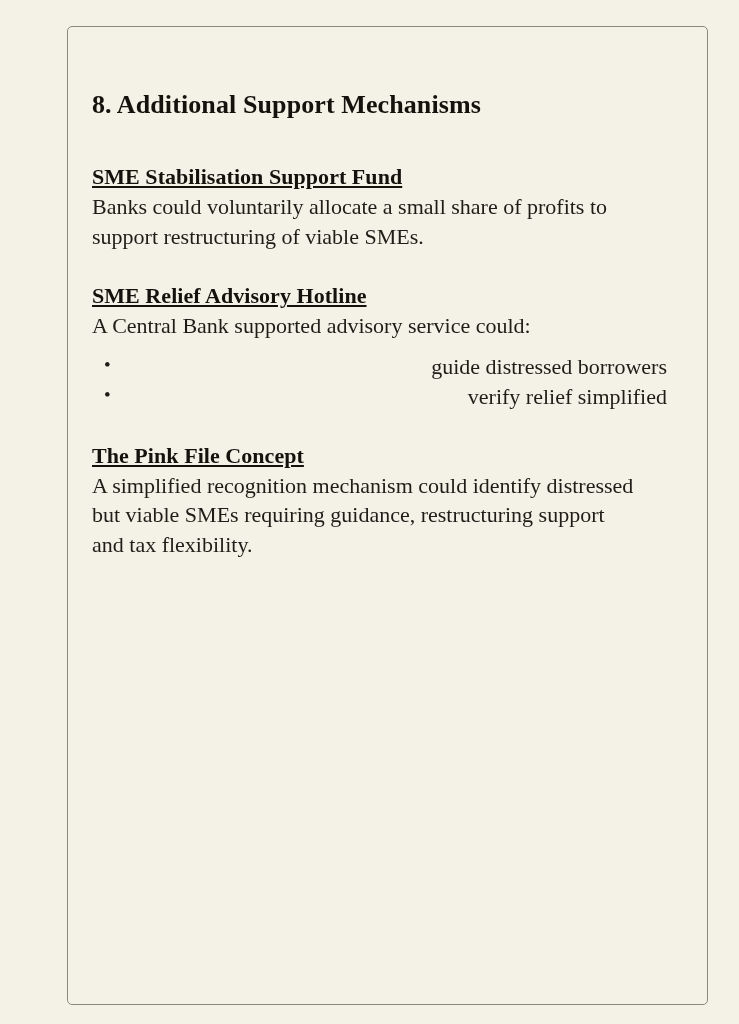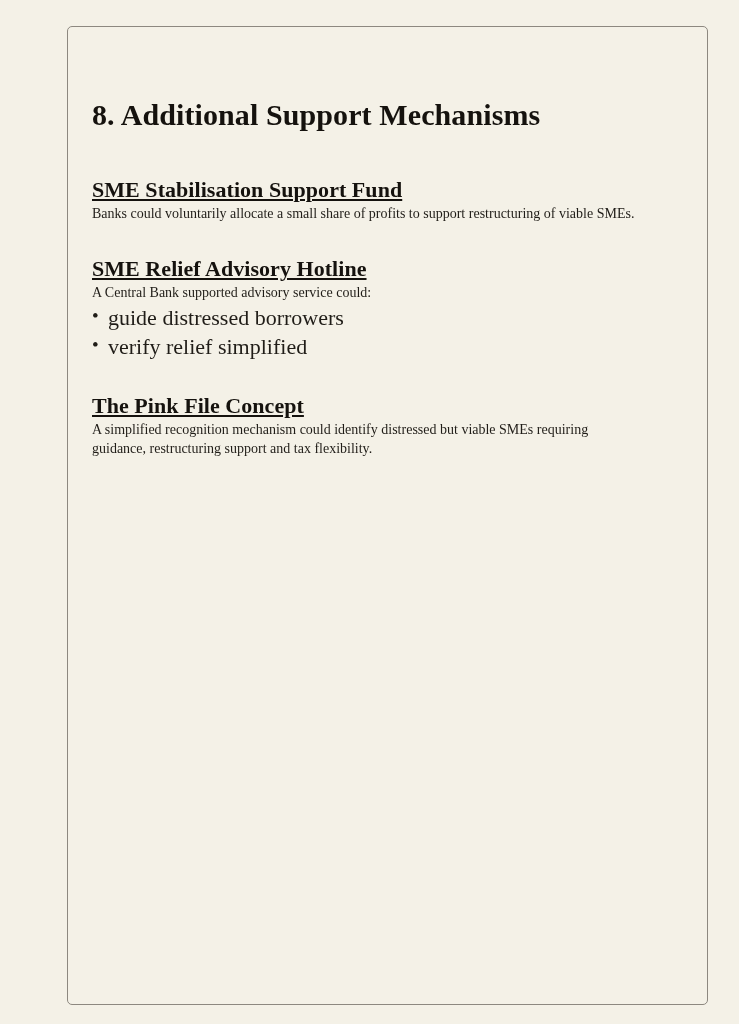--- a/index.html
+++ b/index.html
@@ -27,25 +27,25 @@
   }
 
   .content {
     position: absolute;
     left: 24px;
     top: 62px;
     right: 28px;
   }
 
   .doc-title {
-    font-size: 30px;
+    font-size: 26px;
     font-weight: bold;
     color: #15120e;
     letter-spacing: 0.1px;
-    margin: 8px 0 42px 0;
+    margin: 0 0 42px 0;
     line-height: 1.2;
   }
 
   .section {
     margin-bottom: 30px;
   }
   .section:last-child {
     margin-bottom: 16px;
   }
 
@@ -53,31 +53,32 @@
     font-size: 22px;
     font-weight: bold;
     color: #15120e;
     line-height: 1.33;
     margin: 0 0 1px 0;
     letter-spacing: 0.05px;
     text-decoration: underline;
   }
 
   .section-para {
-    font-size: 14px;
+    font-size: 22px;
     color: #201d18;
     line-height: 1.33;
     margin: 0;
     max-width: 545px;
   }
 
   .bullet-list {
     list-style: none;
-    margin: 0;
+    margin: 12px;
     padding: 0;
+    text-align: right;
   }
 
   .bullet-item {
     font-size: 22px;
     color: #201d18;
     line-height: 1.33;
     padding-left: 16px;
     position: relative;
   }
 

